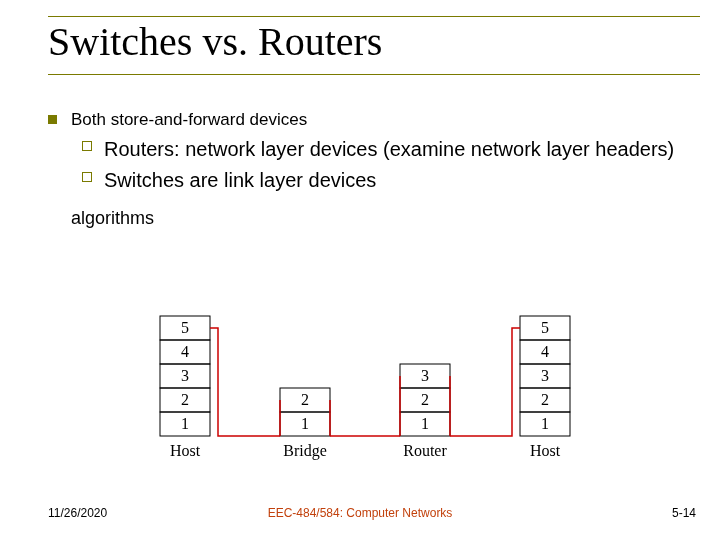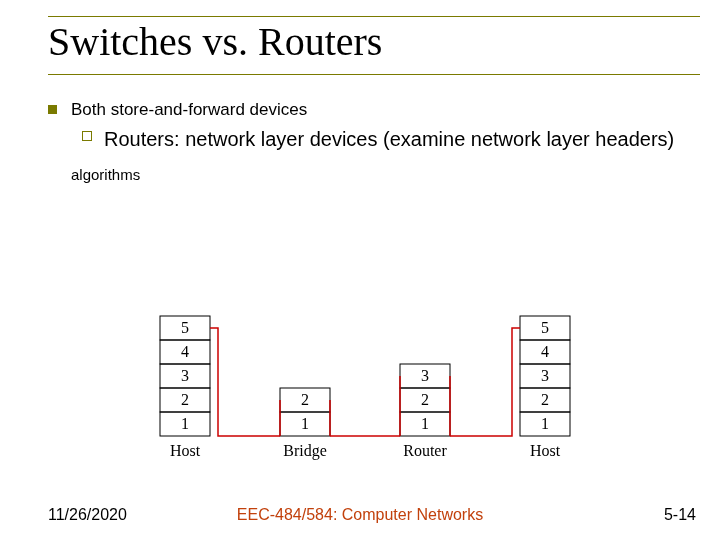--- a/index.html
+++ b/index.html
@@ -39,21 +39,21 @@
   }
   .title {
     font-family: "Times New Roman", Times, serif;
     font-size: 40px;
     margin: 8px 0 0 0;
     padding: 0;
     font-weight: normal;
     line-height: 1.1;
   }
   .body {
-    margin-top: 34px;
+    margin-top: 44px;
     font-size: 17px;
     line-height: 1.45;
   }
   .lvl1 {
     display: flex;
     align-items: flex-start;
     margin-left: 0;
     margin-bottom: 2px;
   }
   .lvl1 .bullet {
@@ -76,37 +76,37 @@
     height: 8px;
     border: 1px solid #7a7a00;
     background: transparent;
     flex: 0 0 auto;
     margin: 6px 12px 0 0;
   }
   .lvl2 .text { flex: 1 1 auto; }
   .continuation {
     margin-top: 10px;
     margin-left: 23px;
-    font-size: 15px;
+    font-size: 18px;
   }
   .diagram {
     position: absolute;
     left: 0;
     right: 0;
     top: 296px;
     text-align: center;
   }
   .diagram svg { display: inline-block; }
   .footer {
     position: absolute;
     left: 0;
     right: 0;
     bottom: 12px;
     height: 18px;
-    font-size: 16px;
+    font-size: 12px;
   }
   .footer .date { position: absolute; left: 48px; color: #000; }
   .footer .course { position: absolute; left: 50%; transform: translateX(-50%); color: #c2410c; }
   .footer .page { position: absolute; right: 24px; color: #000000; }
 </style>
 </head>
 <body>
 
 <div class="slide">
   <div class="rule-top"></div>
@@ -116,20 +116,24 @@
   <div class="body">
 
     <div class="lvl1">
       <span class="bullet"></span>
       <span class="text">Both store-and-forward devices</span>
     </div>
     <div class="lvl2">
       <span class="bullet"></span>
       <span class="text">Routers: network layer devices (examine network layer headers)</span>
     </div>
+    <div class="lvl2">
+      <span class="bullet"></span>
+      <span class="text">Switches are link layer devices</span>
+    </div>
 
 
 
     <div class="continuation">algorithms</div>
   </div>
 
   <div class="diagram">
     <svg width="460" height="190" viewBox="0 0 460 190">
       <g font-family="'Times New Roman', Times, serif" font-size="16" text-anchor="middle">
 

